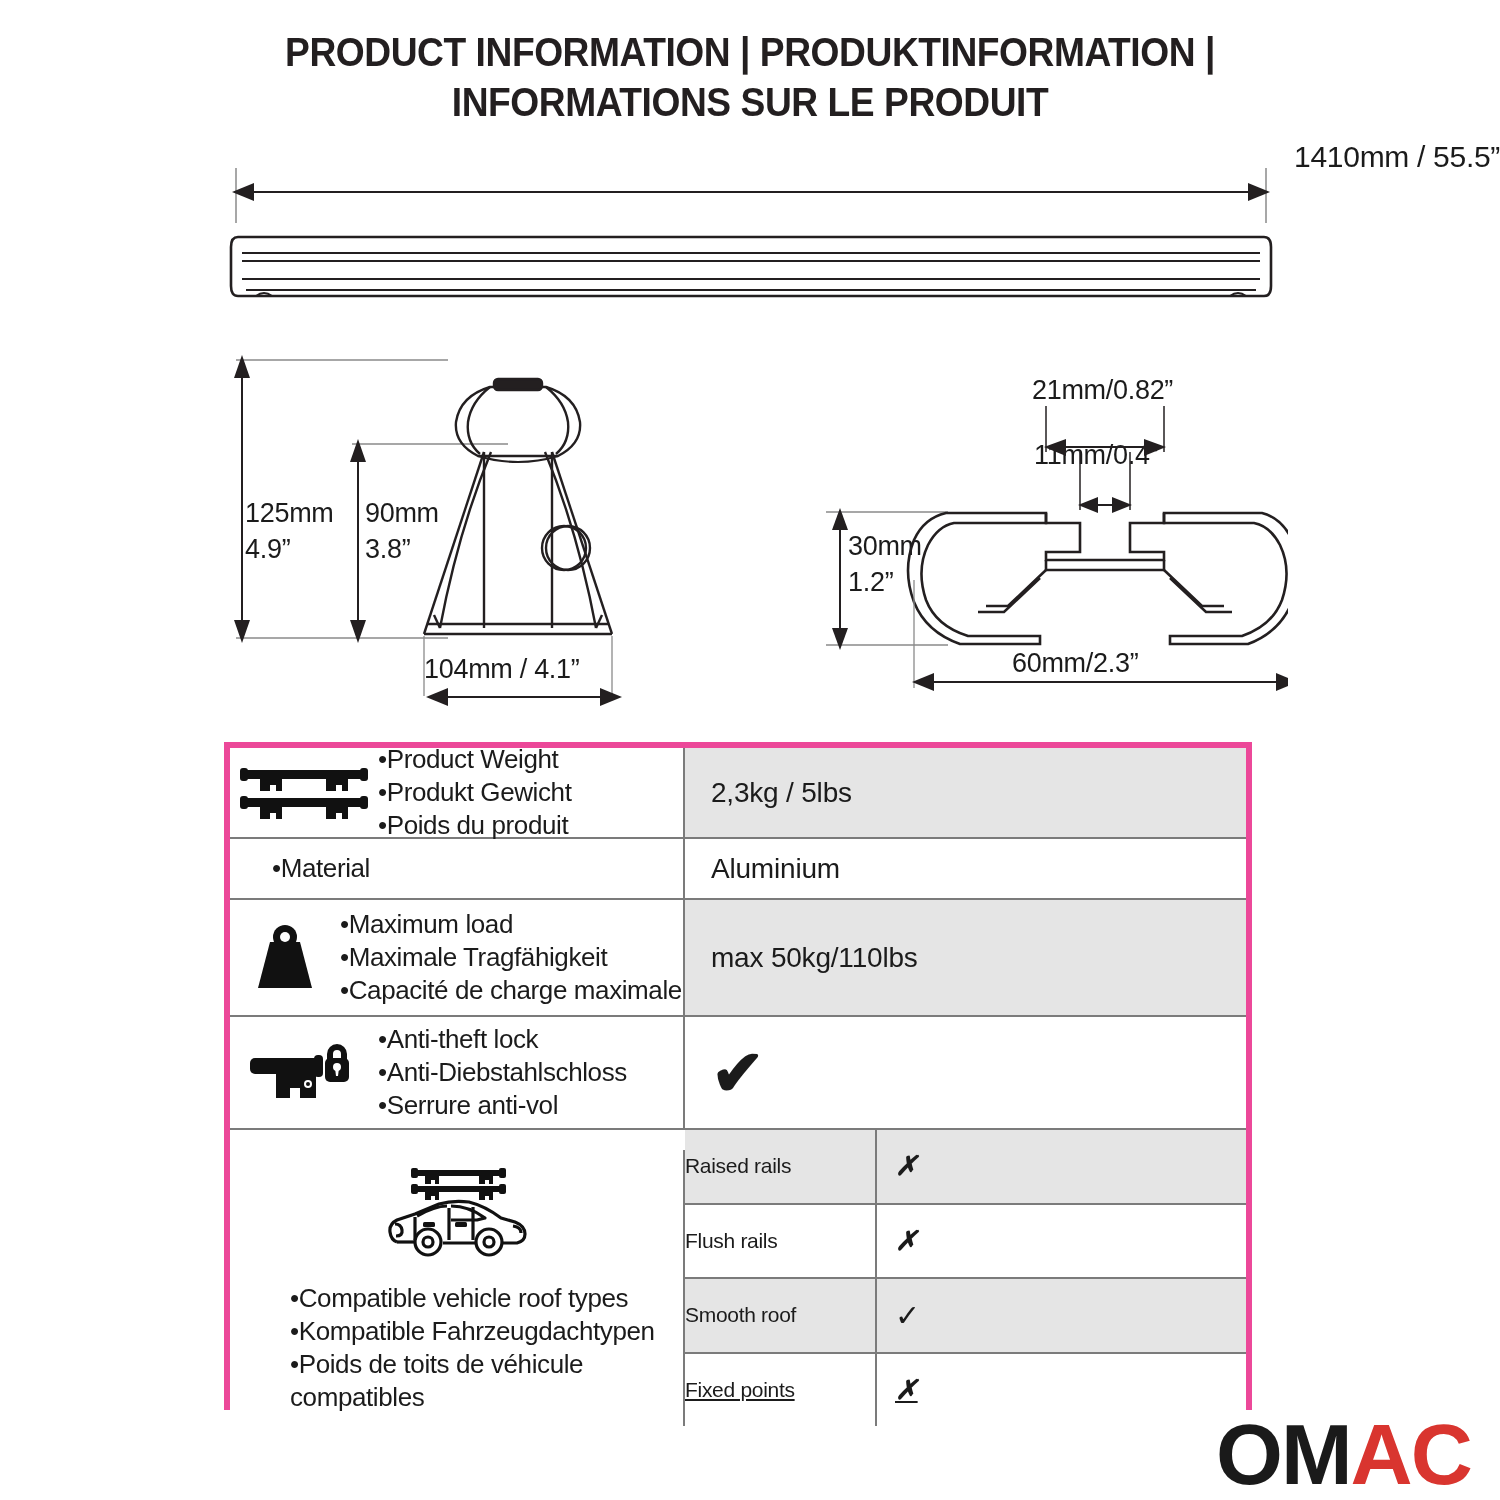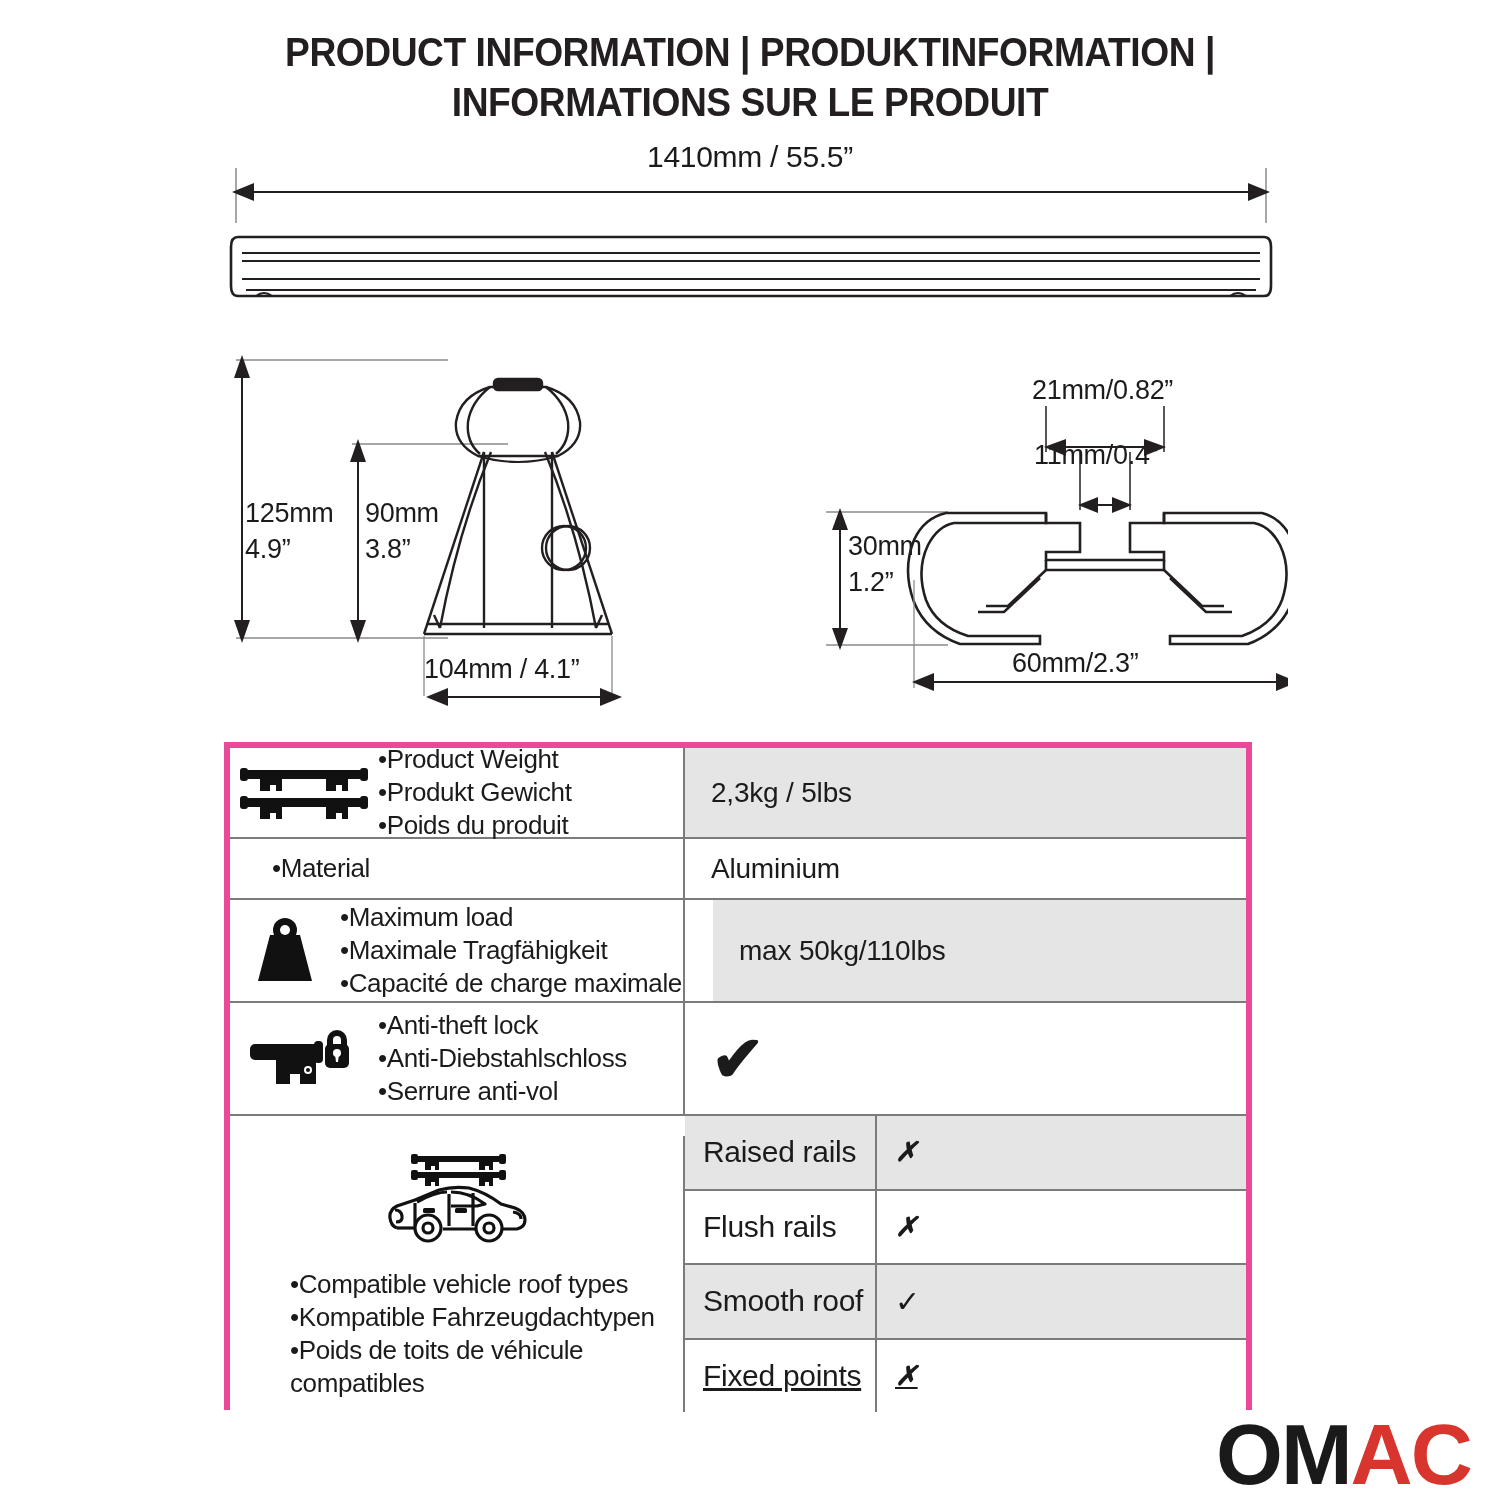--- a/index.html
+++ b/index.html
@@ -108,22 +108,21 @@
     display:flex;
     border-bottom:2px solid #7b7b7b;
     box-sizing:border-box;
   }
   .roof-row:last-child{border-bottom:none;text-decoration:underline;}
   .roof-name{
     width:192px;min-width:192px;
     box-sizing:border-box;
     border-right:2px solid #7b7b7b;
     display:flex;align-items:center;
-    padding-left:18px;
-    font-size:30px;
+    font-size:21px;
     letter-spacing:-0.3px;
   }
   .roof-val{
     flex:1;
     display:flex;align-items:center;
     padding-left:18px;
     font-size:27px;
     font-weight:bold;
   }
   .mark-x{font-style:italic;font-size:27px;font-weight:bold;font-family:"Liberation Serif",serif;}
@@ -145,21 +144,21 @@
 </head>
 <body>
 
 <div class="page">
 
   <div class="title">
     <div>PRODUCT INFORMATION | PRODUKTINFORMATION |</div>
     <div>INFORMATIONS SUR LE PRODUIT</div>
   </div>
 
-  <div class="dim big" style="left:0;top:140px;width:1500px;text-align:center;">1410mm / 55.5”</div>
+  <div class="dim big" style="left:0;top:140px;width:1500px;text-align:right;">1410mm / 55.5”</div>
 
   <div class="svgwrap" style="left:228px;top:168px;">
     <svg width="1046" height="140" viewBox="0 0 1046 140">
 
       <line x1="8" y1="0" x2="8" y2="55" stroke="#8a8a8a" stroke-width="1.5"></line>
       <line x1="1038" y1="0" x2="1038" y2="55" stroke="#8a8a8a" stroke-width="1.5"></line>
 
       <line x1="10" y1="24" x2="1036" y2="24" stroke="#231f20" stroke-width="2"></line>
       <polygon points="4,24 26,15 26,33" fill="#231f20"></polygon>
       <polygon points="1042,24 1020,15 1020,33" fill="#231f20"></polygon>
@@ -331,21 +330,21 @@
       <div class="cell-left">
         <div class="labels" style="padding-left:42px;">
           <div class="li">•<span>Material</span></div>
         </div>
       </div>
       <div class="cell-right plain">
         <span>Aluminium</span>
       </div>
     </div>
 
-    <div class="row" style="height:103px;gap:28px;">
+    <div class="row" style="height:117px;">
       <div class="cell-left">
         <div class="icon-box" style="width:110px;min-width:110px;">
           <svg width="70" height="68" viewBox="0 0 70 68">
             <g fill="#111">
               <circle cx="35" cy="13" r="12"></circle>
               <circle cx="35" cy="13" r="5" fill="#fff"></circle>
               <path d="M20,18 h30 l12,46 h-54 Z"></path>
             </g>
           </svg>
         </div>

